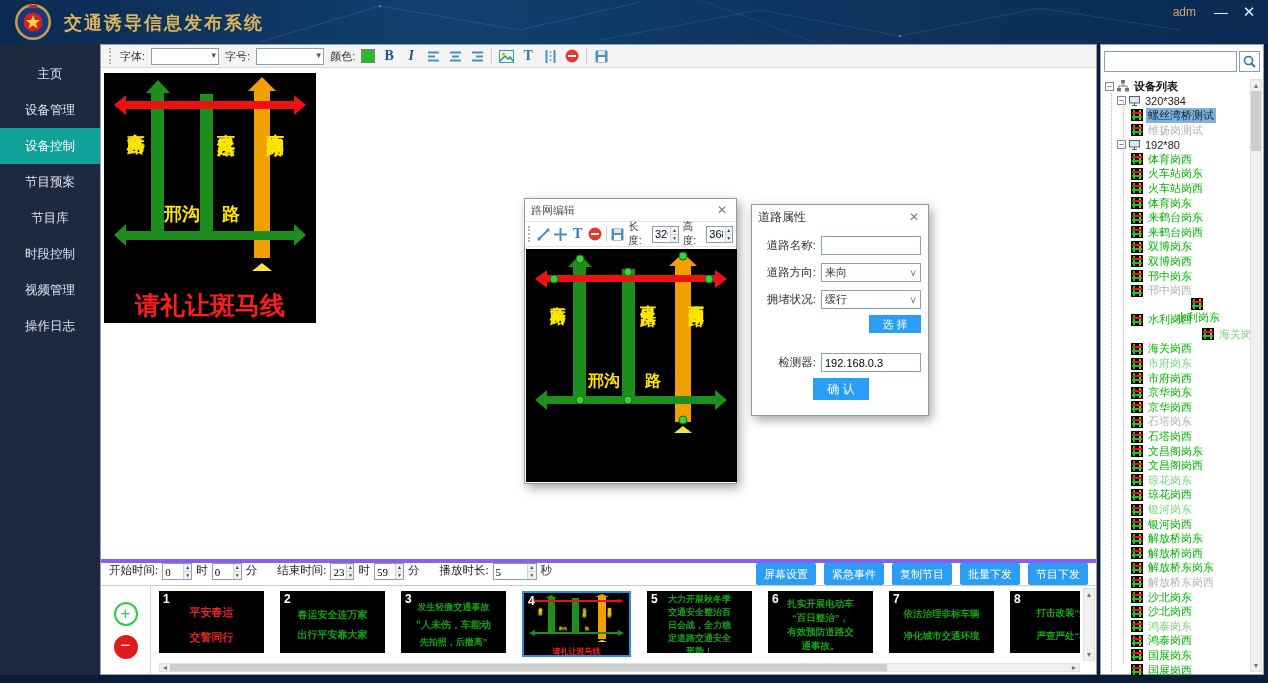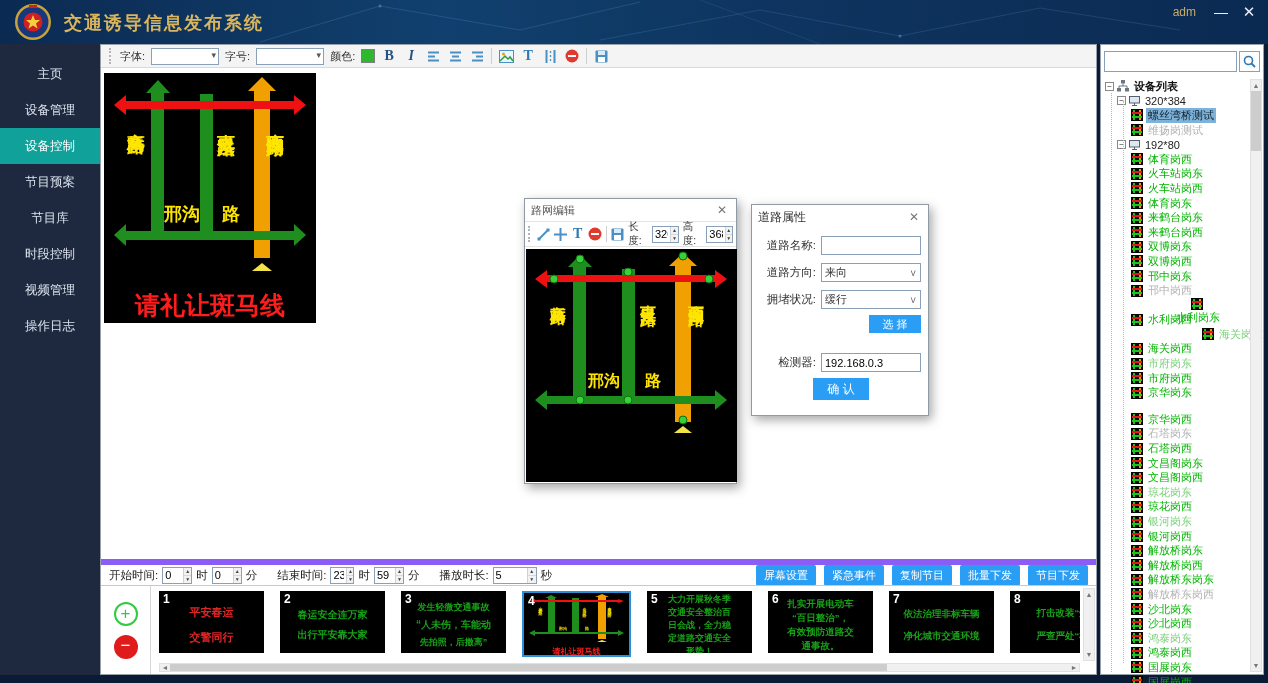--- a/index.html
+++ b/index.html
@@ -61,22 +61,22 @@
 
   
   .pd-row { position:absolute; display:flex; align-items:center; font-size:11.5px; color:#333; }
   .pd-label { width:62px; text-align:right; margin-right:5px; }
   .pd-input { width:100px; height:19px; border:1px solid #8aa0b8; background:#fff; font-size:11px; padding:0 3px; font-family:inherit; }
   .pd-select { position:relative; width:100px; height:19px; border:1px solid #8aa0b8; background:#fff; font-size:11px; line-height:17px; padding:0 3px; }
   .pd-select::after { content:"˅"; position:absolute; right:4px; top:1px; color:#666; font-size:10px; }
   .btn-blue { background:#2a9df4; color:#fff; border:0; font-size:11px; font-family:inherit; cursor:pointer; }
 
   
-  .schedule { position:absolute; left:0; right:0; bottom:89px; height:26px; border-top:6px solid #8b5cf6;
-    display:flex; align-items:center; gap:4px; padding:0 8px; font-size:11.5px; color:#222; background:#fff; }
+  .schedule { position:absolute; left:0; right:0; bottom:89px; height:26px; border-top:4px solid #8b5cf6;
+    display:flex; gap:4px; padding:0 8px; font-size:11.5px; color:#222; background:#fff;font-family:Liberation Serif, serif; }
   .sch-gap { width:12px; }
   .actions { margin-left:auto; display:flex; gap:8px; }
   .actions .btn-blue { padding:3px 8px; border-radius:2px; }
 
   
   .playlist { position:absolute; left:0; right:0; bottom:0; height:89px; background:#fff; border-top:1px solid #c9c9c9; }
   .pl-ctrl { position:absolute; left:0; top:0; bottom:0; width:50px; border-right:1px solid #d5d5d5;
     display:flex; flex-direction:column; align-items:center; justify-content:center; gap:9px; }
   .pl-add { width:24px; height:24px; border-radius:50%; border:2px solid #2ecc40; color:#2ecc40; font-size:17px; line-height:20px; text-align:center; cursor:pointer; background:#fff; }
   .pl-del { width:24px; height:24px; border-radius:50%; background:#e01b1b; color:#fff; font-size:17px; line-height:22px; text-align:center; cursor:pointer; }
@@ -771,21 +771,21 @@
           <svg width="12" height="12">
             <rect width="12" height="12" fill="#060606"></rect>
             <rect x="2" y="1" width="2" height="10" fill="#1ec41e"></rect>
             <rect x="8" y="1" width="2" height="10" fill="#f0a000"></rect>
             <rect x="1" y="3" width="10" height="2" fill="#e01818"></rect>
             <rect x="1" y="7" width="10" height="2" fill="#1ec41e"></rect>
           </svg>
         </span>
         <span class="lbl online">京华岗东</span>
       </div>
-      <div class="tree-row item" style="padding-left: 28px; margin-top: 12px;">
+      <div class="tree-row item" style="padding-left: 28px;">
         <span style="display: inline-flex; margin-right: 3px; flex: 0 0 auto;">
           <svg width="12" height="12">
             <rect width="12" height="12" fill="#060606"></rect>
             <rect x="2" y="1" width="2" height="10" fill="#1ec41e"></rect>
             <rect x="8" y="1" width="2" height="10" fill="#f0a000"></rect>
             <rect x="1" y="3" width="10" height="2" fill="#e01818"></rect>
             <rect x="1" y="7" width="10" height="2" fill="#1ec41e"></rect>
           </svg>
         </span>
         <span class="lbl online">京华岗西</span>

